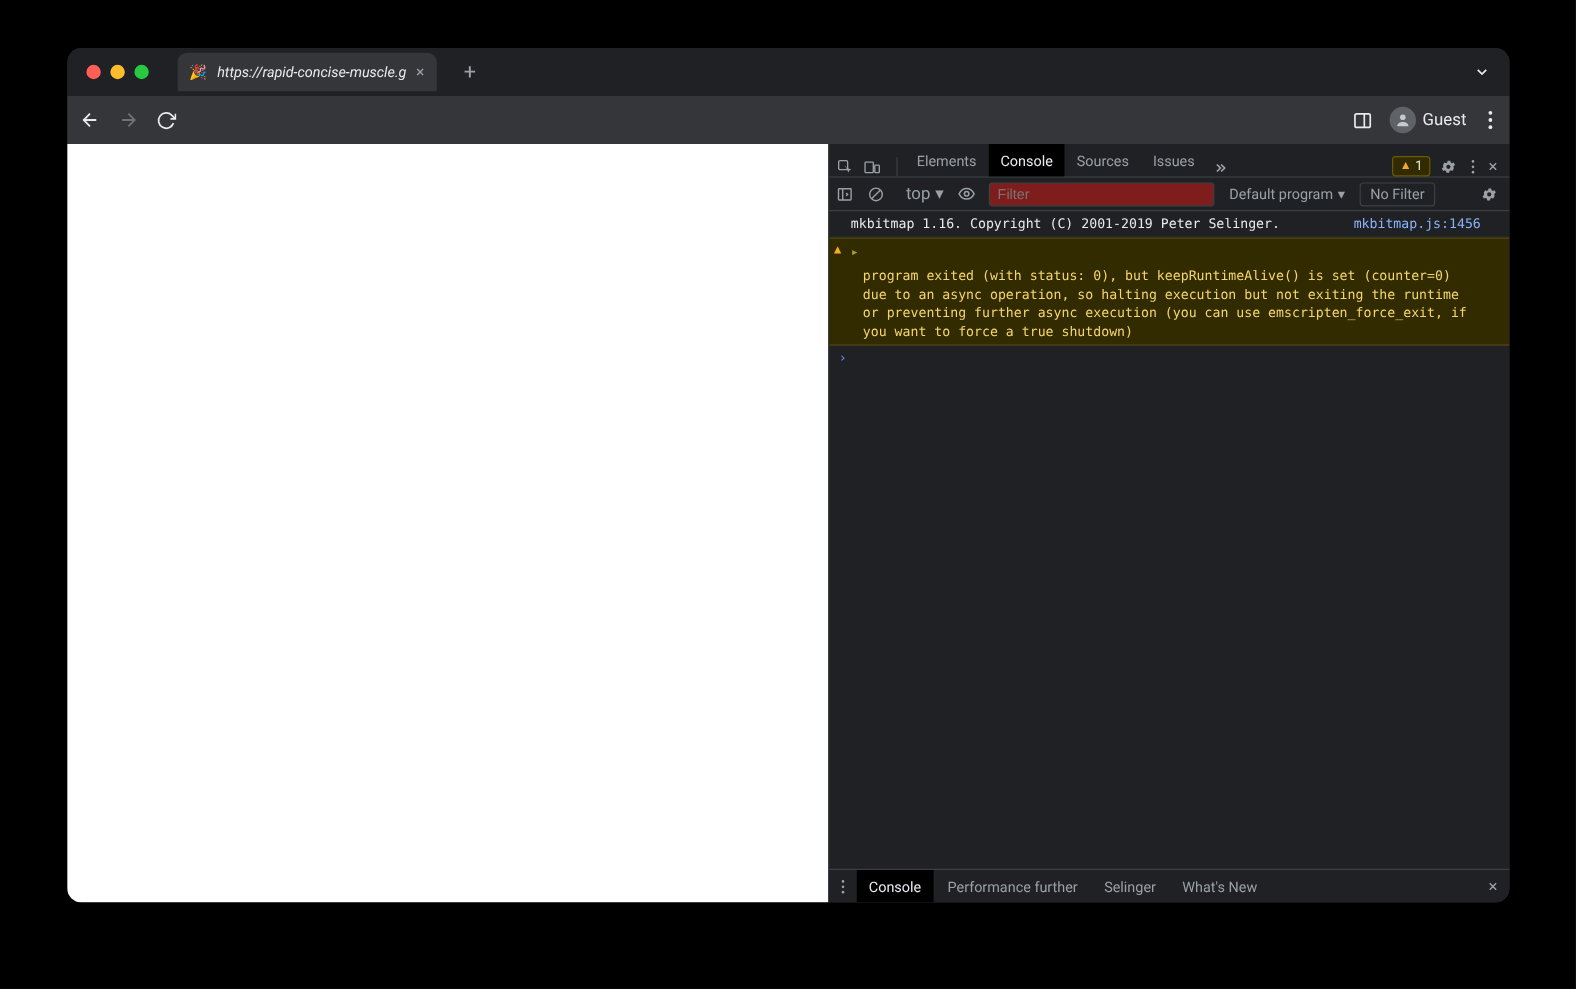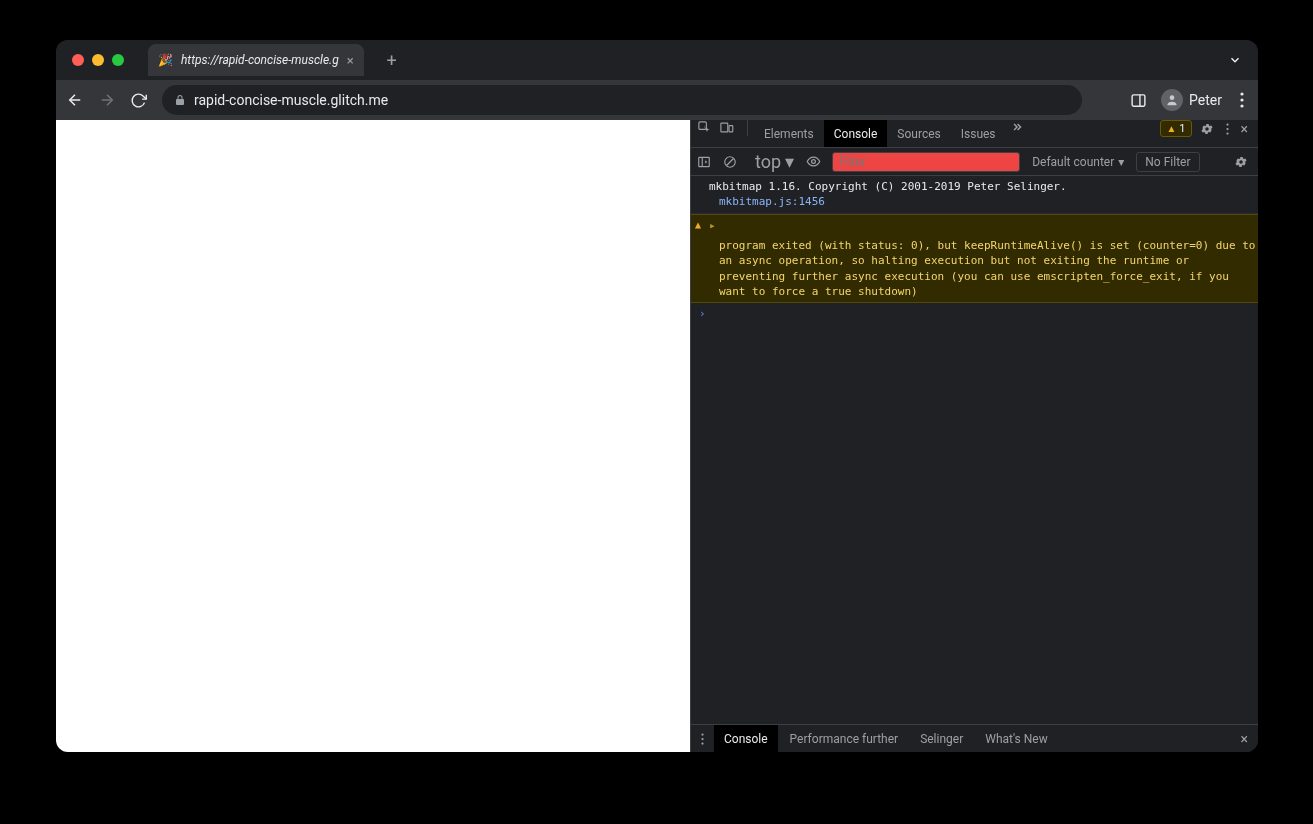--- a/index.html
+++ b/index.html
@@ -109,21 +109,21 @@
     background:#202124;
     display:flex;
     flex-direction:column;
     border-left:1px solid #3c4043;
     color:#9aa0a6;
     font-size:12px;
   }
   .dt-tabs {
     height:28px;
     display:flex;
-    align-items:flex-start;
+    align-items:flex-end;
     border-bottom:1px solid #3c4043;
     padding-left:6px;
   }
   .dt-iconbtn { width:22px; text-align:center; cursor:pointer; color:#9aa0a6; }
   .dt-divider { width:1px; height:16px; background:#3c4043; margin:0 6px; }
   .dt-tab {
     padding: 0 10px;
     height:100%;
     display:flex;
     align-items:center;
@@ -147,26 +147,26 @@
     height:28px;
     display:flex;
     align-items:center;
     border-bottom:1px solid #3c4043;
     padding:0 6px;
     gap:6px;
   }
   .ctb-icon { width:20px; text-align:center; cursor:pointer; color:#9aa0a6; }
   .ctx-select {
     display:flex; align-items:center; gap:4px; cursor:pointer; color:#9aa0a6;
-    padding:2px 6px; font-size:18px;
+    padding:2px 6px; font-size:14px;
   }
   .filter-input {
     flex:0 0 188px;
     height:20px;
-    background:#ef4444;
+    background:#7f1d1d;
     border:1px solid #3c4043;
     border-radius:3px;
     color:#e8eaed;
     padding:0 6px;
     font-size:12px;
   }
   .filter-input::placeholder { color:#767676; }
   .levels { display:flex; align-items:center; gap:4px; cursor:pointer; color:#9aa0a6; margin-left:6px; }
   .noissues {
     border:1px solid #3c4043;
@@ -179,24 +179,23 @@
   .console-toolbar .gear { margin-left:auto; }
   
   .console-body {
     flex:1;
     overflow:auto;
     font-family: Menlo, Consolas, monospace;
     font-size:11px;
   }
   .log-row {
     display:flex;
-    padding:3px 0 3px 18px;
+    padding:3px 24px 3px 18px;
     border-bottom:1px solid #2a2b2e;
     line-height:1.4;
-    flex-direction:column;
   }
   .log-row .msg { flex:1; color:#e8eaed; white-space:pre-wrap; }
   .log-row .src { color:#8ab4f8; cursor:pointer; margin-left:10px; white-space:nowrap; }
   .log-row.warn {
     background:#332b00;
     border-top:1px solid #52480e;
     border-bottom:1px solid #52480e;
     position:relative;
   }
   .log-row.warn .msg { color:#f4d66b; }
@@ -272,43 +271,35 @@
           <line x1="5" y1="12" x2="19" y2="12"></line>
           <polyline points="12 5 19 12 12 19"></polyline>
         </svg>
     </div>
     <div class="nav-icon light">
       <svg width="17" height="17" viewBox="0 0 24 24" fill="none" stroke="#e8eaed" stroke-width="2">
           <polyline points="23 4 23 10 17 10"></polyline>
           <path d="M20.49 15a9 9 0 1 1-2.12-9.36L23 10"></path>
         </svg>
     </div>
-    <div class="addressbar">
-      <span class="lock">
-        <svg width="12" height="12" viewBox="0 0 24 24" fill="#9aa0a6">
-            <path d="M12 2a5 5 0 00-5 5v3H6a2 2 0 00-2 2v8a2 2 0 002 2h12a2 2 0 002-2v-8a2 2 0 00-2-2h-1V7a5 5 0 00-5-5zm-3 5a3 3 0 016 0v3H9V7z"></path>
-          </svg>
-      </span>
-      <span>rapid-concise-muscle.glitch.me</span>
-    </div>
     <div class="toolbar-right">
       <div class="panel-icon">
         <svg width="17" height="17" viewBox="0 0 24 24" fill="none" stroke="#e8eaed" stroke-width="2">
             <rect x="3" y="4" width="18" height="16" rx="2"></rect>
             <line x1="14" y1="4" x2="14" y2="20"></line>
           </svg>
       </div>
       <div class="profile">
         <div class="avatar">
           <svg width="14" height="14" viewBox="0 0 24 24" fill="#c7c9cc">
               <circle cx="12" cy="8" r="4"></circle>
               <path d="M4 21c0-4 4-6 8-6s8 2 8 6"></path>
             </svg>
         </div>
-        <span>Peter</span>
+        <span>Guest</span>
       </div>
       <div class="kebab">
         <svg width="4" height="16" viewBox="0 0 4 16" fill="#e8eaed">
             <circle cx="2" cy="2" r="1.6"></circle>
             <circle cx="2" cy="8" r="1.6"></circle>
             <circle cx="2" cy="14" r="1.6"></circle>
           </svg>
       </div>
     </div>
   </div>
@@ -382,21 +373,21 @@
           <span>▾</span>
         </div>
         <div class="ctb-icon">
           <svg width="15" height="15" viewBox="0 0 24 24" fill="none" stroke="#9aa0a6" stroke-width="2">
               <circle cx="12" cy="12" r="3"></circle>
               <path d="M2 12s3.5-7 10-7 10 7 10 7-3.5 7-10 7S2 12 2 12z"></path>
             </svg>
         </div>
         <input class="filter-input" placeholder="Filter" style="">
         <div class="levels">
-          <span>Default counter</span>
+          <span>Default program</span>
           <span>▾</span>
         </div>
         <div class="noissues">No Filter</div>
         <div class="gear">
           <svg width="14" height="14" viewBox="0 0 24 24" fill="#9aa0a6">
               <path d="M19.4 13a7.5 7.5 0 000-2l2.1-1.6-2-3.4-2.5 1a7.6 7.6 0 00-1.7-1l-.4-2.6h-4l-.4 2.6a7.6 7.6 0 00-1.7 1l-2.5-1-2 3.4L4.6 11a7.5 7.5 0 000 2l-2.1 1.6 2 3.4 2.5-1a7.6 7.6 0 001.7 1l.4 2.6h4l.4-2.6a7.6 7.6 0 001.7-1l2.5 1 2-3.4zM12 15a3 3 0 110-6 3 3 0 010 6z"></path>
             </svg>
         </div>
       </div>
 

